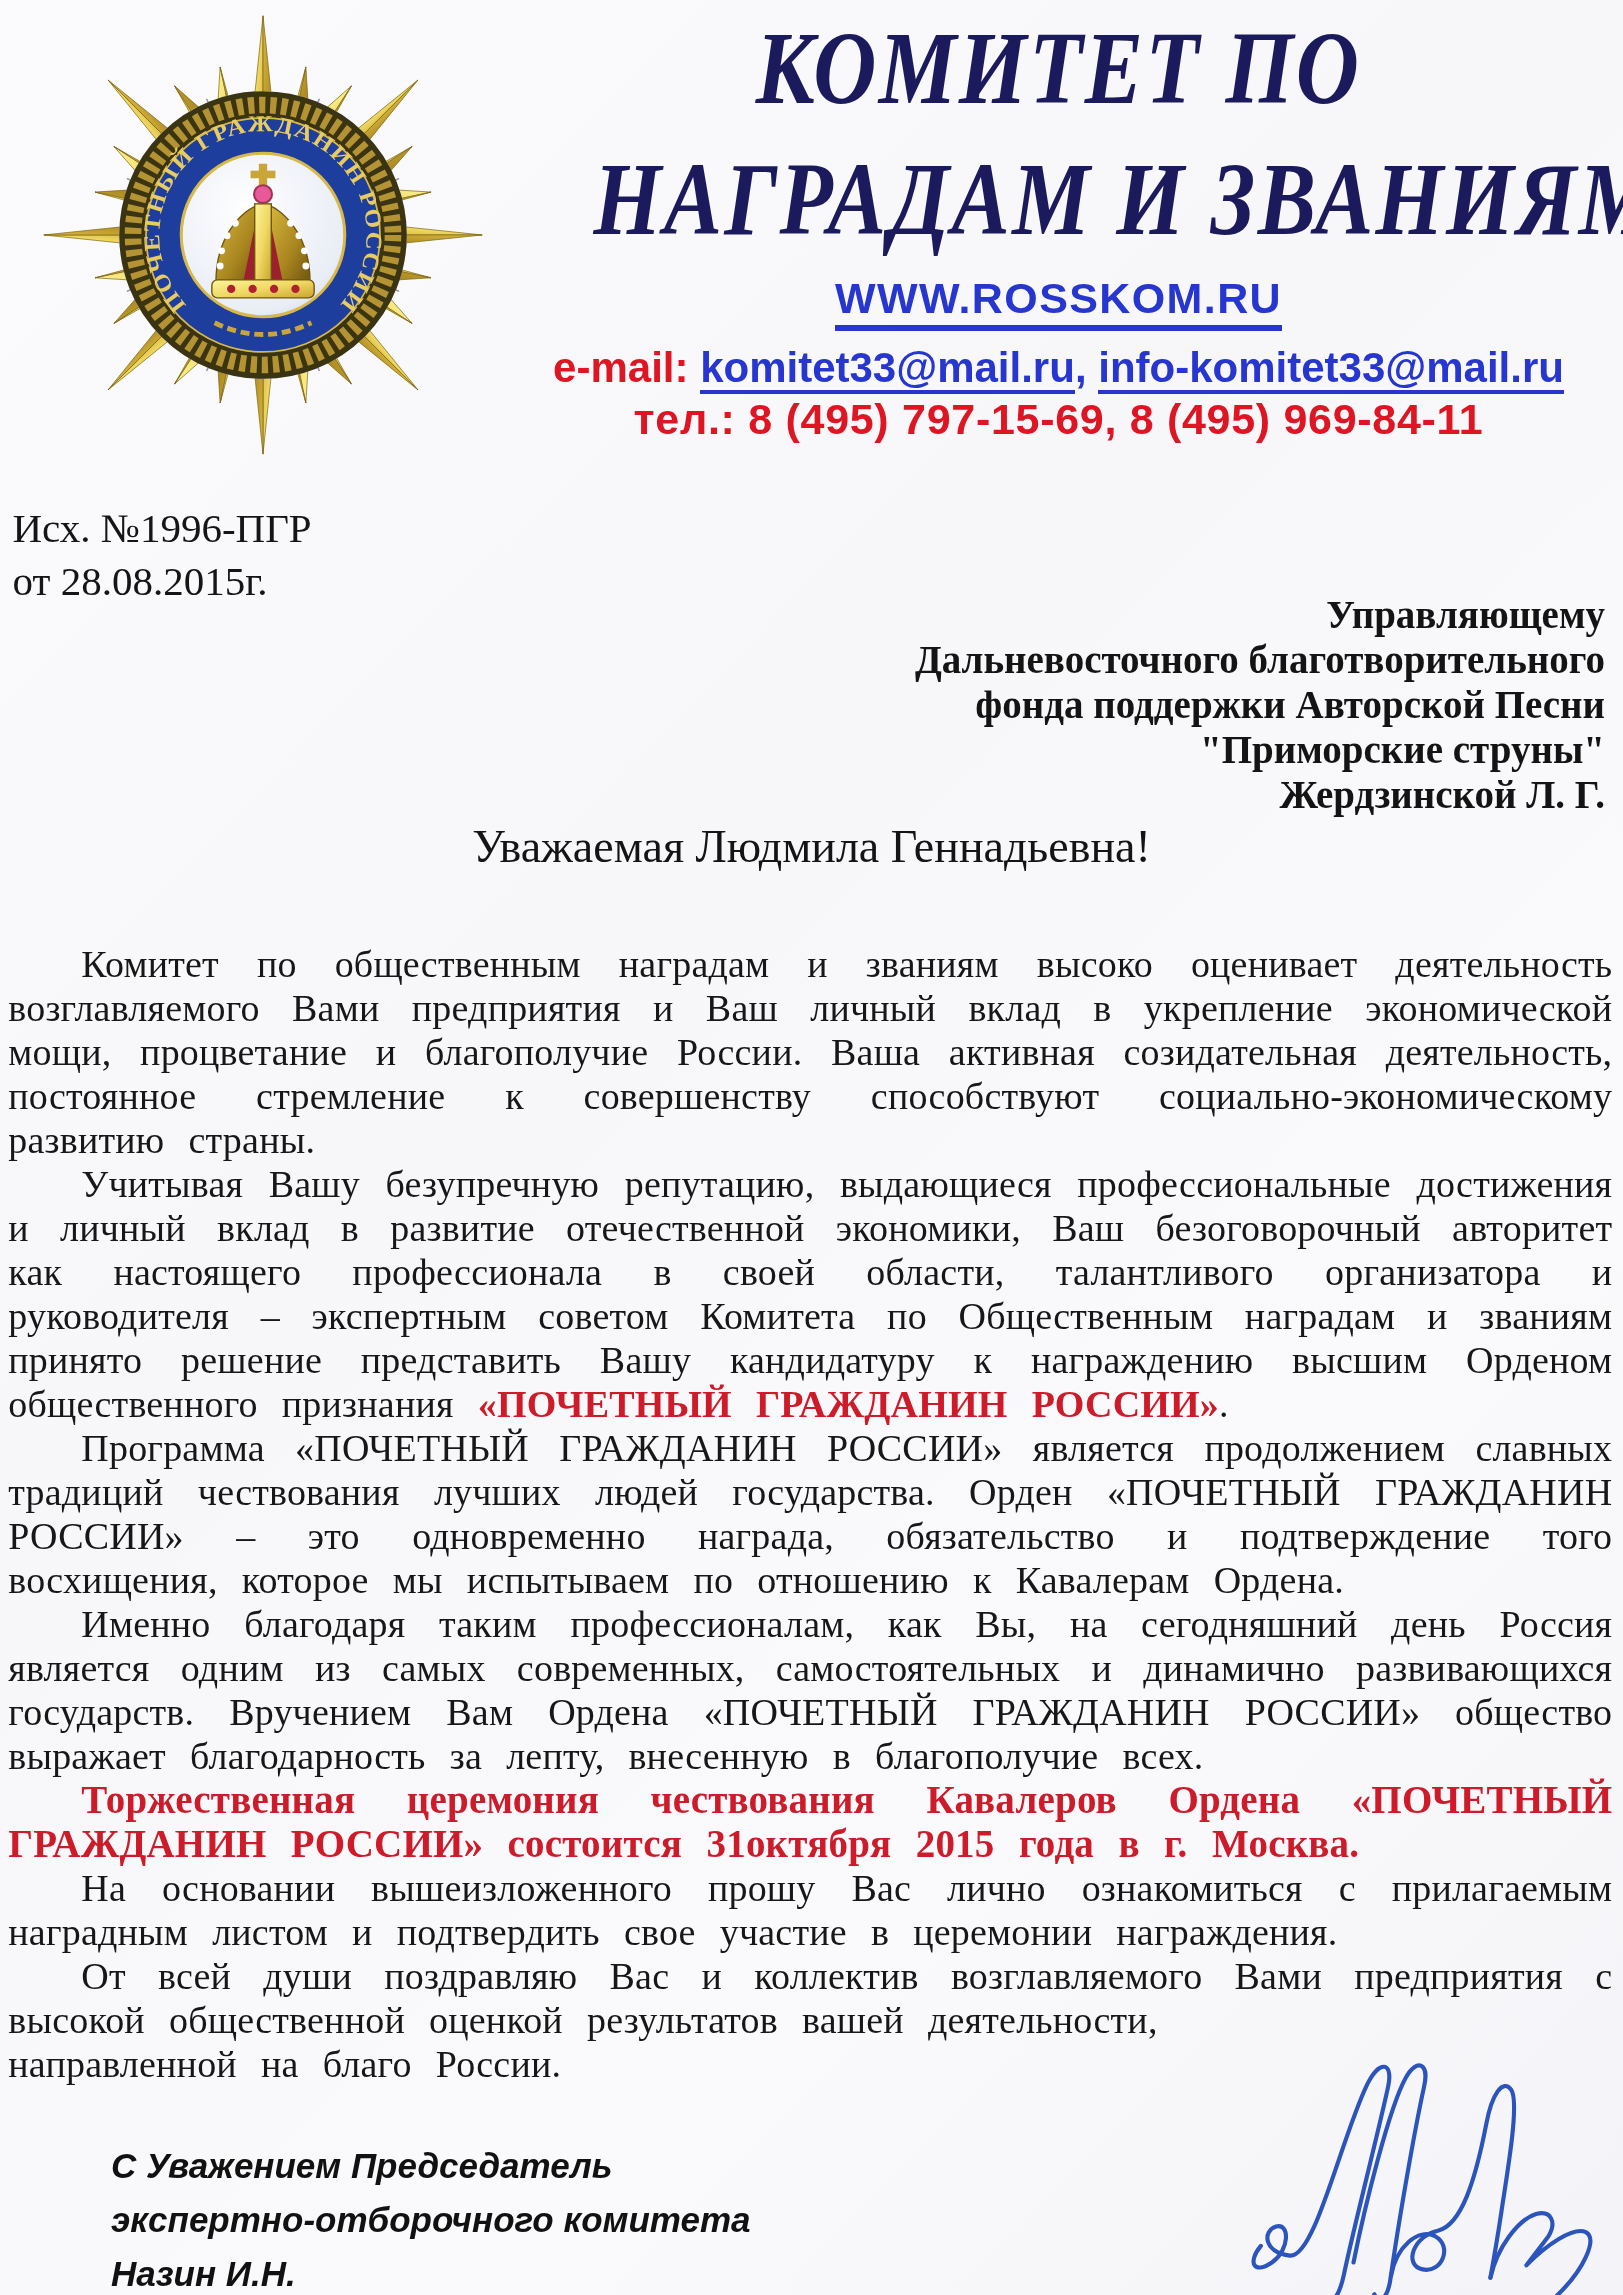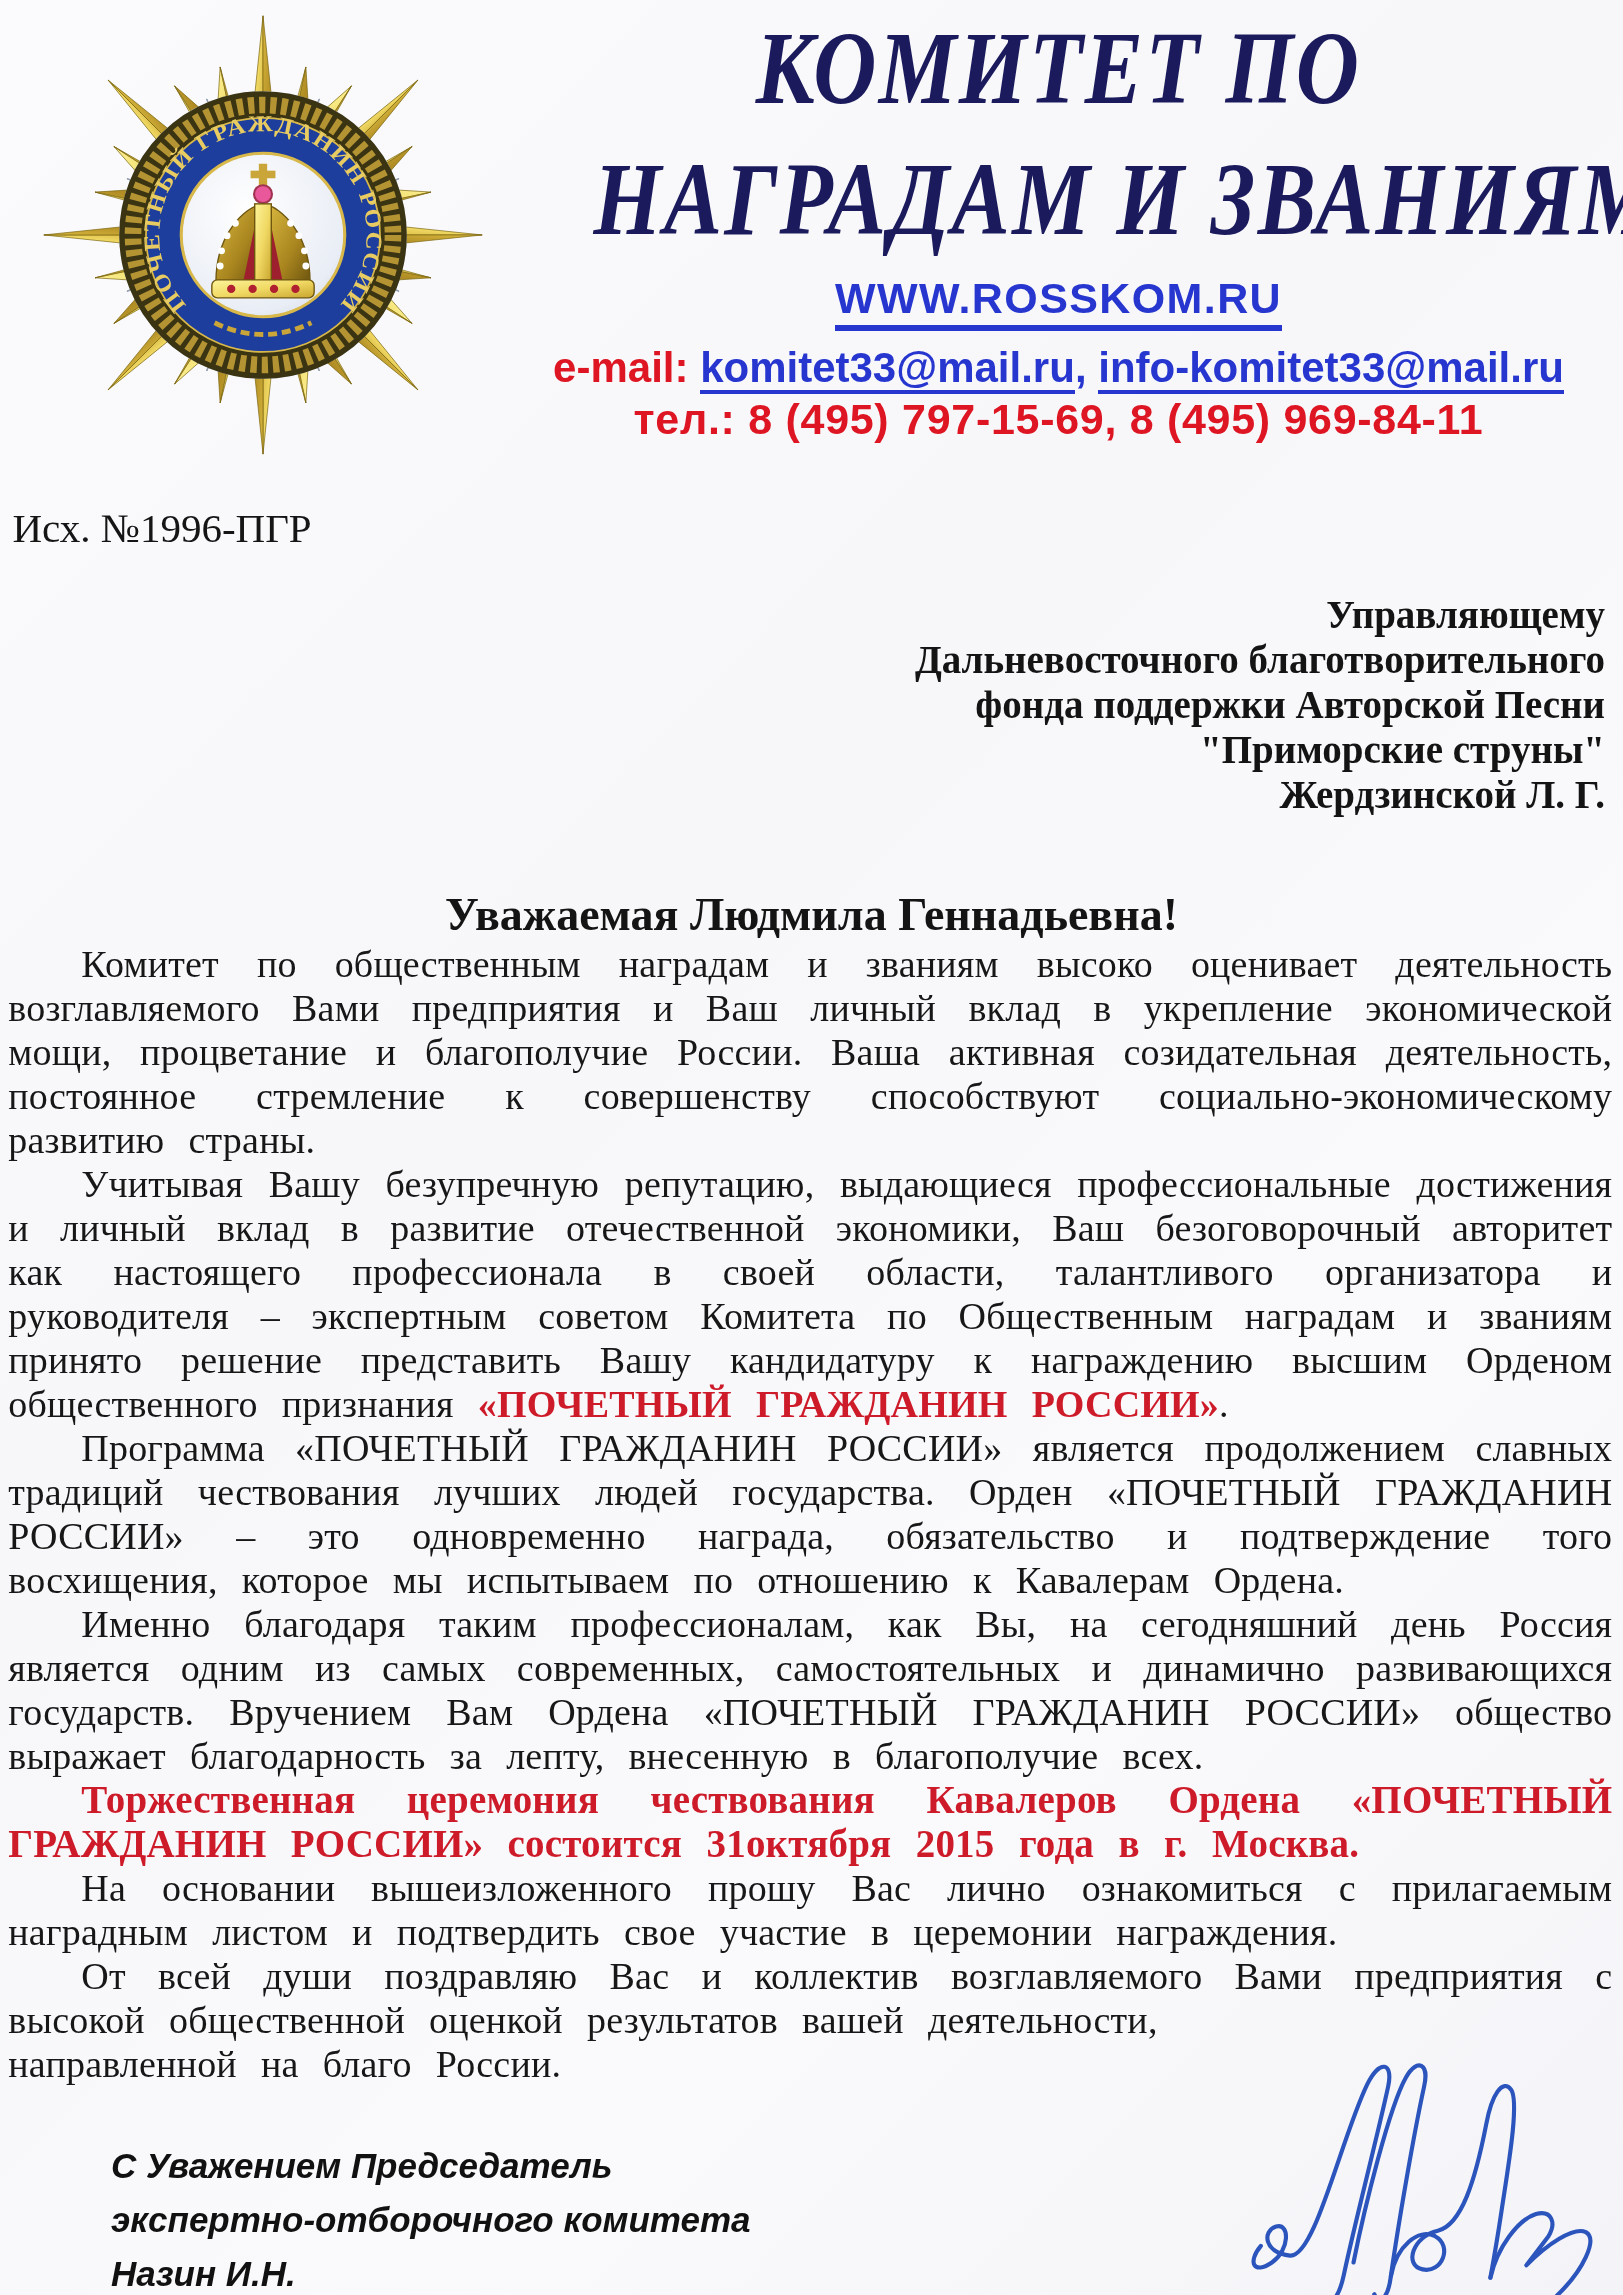--- a/index.html
+++ b/index.html
@@ -23,22 +23,22 @@
   .email-label{color:#de1522;}
   .email-link{color:#2636cf;border-bottom:4.8px solid #2636cf;padding-bottom:0;display:inline-block;line-height:1.05;}
   .email-sep{color:#2636cf;}
   .phone-row{margin-top:1px;font-family:"Liberation Sans",sans-serif;font-weight:bold;
       font-size:43px;color:#de1522;letter-spacing:0.7px;}
   
   .ref{position:absolute;left:12.5px;top:502px;font-size:41px;line-height:53px;color:#151515;}
   .addressee{position:absolute;right:18px;top:592px;text-align:right;font-weight:bold;
       font-size:39px;line-height:45px;color:#141414;}
   
-  .salutation{position:absolute;left:0;top:888px;width:100%;text-align:center;
-      font-weight:bold;font-size:46px;color:#141414;}
+  .salutation{position:absolute;left:0;top:820px;width:100%;text-align:center;
+      font-weight:normal;font-size:46px;color:#141414;}
   .body-text{position:absolute;left:8.3px;top:942px;width:1604px;font-size:38px;
       line-height:44px;text-align:justify;word-spacing:0.38em;letter-spacing:0.2px;color:#171717;}
   .para{text-indent:73px;margin:0;}
   .para .line{text-indent:0;}
   .para .line.first{text-indent:73px;}
   .para .line.stretch{text-align-last:justify;}
   .seg-n{}
   .seg-rb{color:#ce1b2a;font-weight:bold;margin-top:8px;}
   .para.red{color:#ce1b2a;font-weight:bold;font-size:39px;}
   
@@ -148,20 +148,21 @@
     </div>
     <div class="email-row">
       <span class="email-label">e-mail:</span>
       <span class="email-link">komitet33@mail.ru</span><span class="email-sep">, </span><span class="email-link">info-komitet33@mail.ru</span>
     </div>
     <div class="phone-row">тел.: 8 (495) 797-15-69, 8 (495) 969-84-11</div>
   </div>
 
   <div class="ref">
     <div>Исх. №1996-ПГР</div>
+    <div>от 28.08.2015г.</div>
   </div>
 
   <div class="addressee">
       <div>Управляющему</div>
       <div>Дальневосточного благотворительного</div>
       <div>фонда поддержки Авторской Песни</div>
       <div>"Приморские струны"</div>
       <div>Жердзинской Л. Г.</div>
     </div>
 

